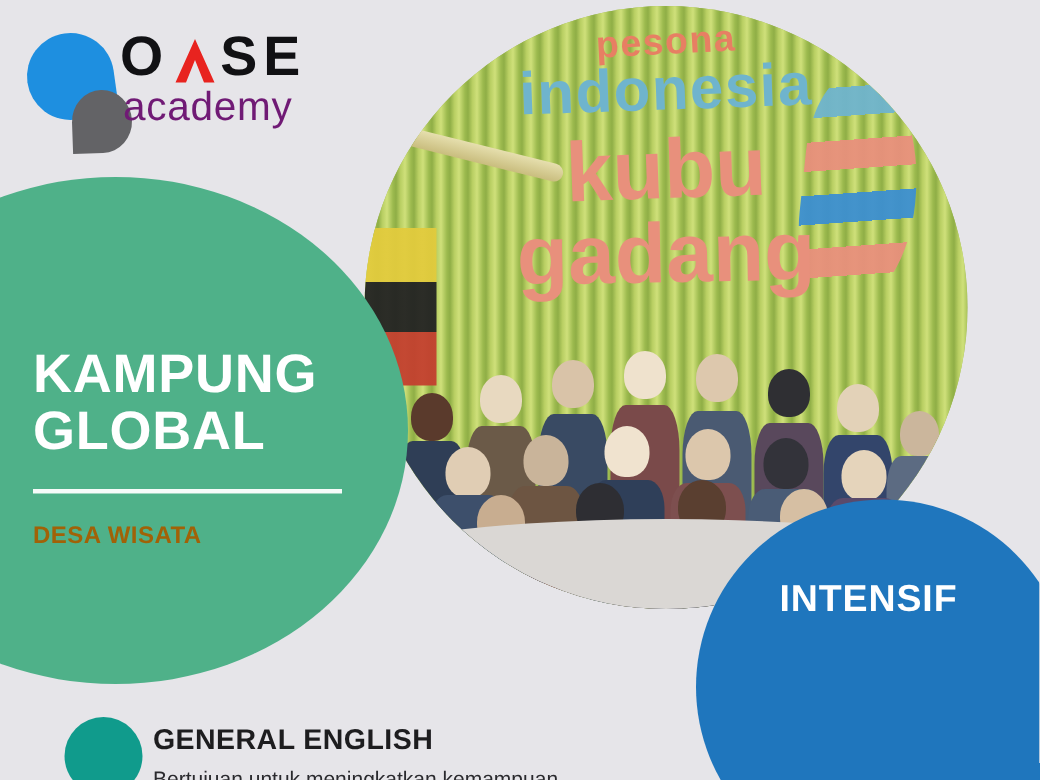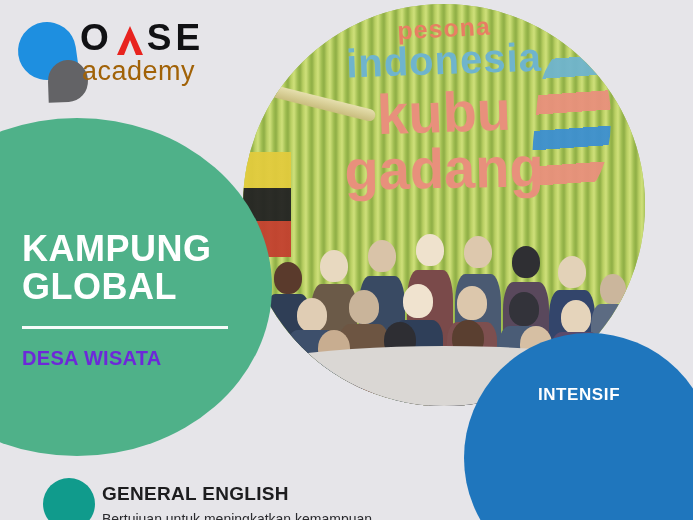--- a/index.html
+++ b/index.html
@@ -56,21 +56,21 @@
     position: relative;
     width: 30px; height: 40px;
     display: inline-block;
     margin: 0 2px;
   }
   .logo-word .chevron svg { position: absolute; left: 0; top: 6px; }
 
   .logo-sub {
     position: absolute; left: 64px; top: 38px;
     font-size: 27px;
-    color: #a16207;
+    color: #701a75;
     letter-spacing: 0.5px;
     font-family: "Liberation Sans", sans-serif;
   }
 
   
   .photo-circle {
     position: absolute;
     left: 243px; top: 4px;
     width: 402px; height: 402px;
     border-radius: 50%;
@@ -178,22 +178,22 @@
     line-height: 38px;
     letter-spacing: 0.5px;
   }
   .kg-divider {
     width: 206px; height: 3px;
     background: #ffffff;
     margin: 20px 0 16px 0;
     opacity: 0.95;
   }
   .kg-sub1 {
-    color: #6d28d9;
-    font-size: 20px;
+    color: #a16207;
+    font-size: 16px;
     font-weight: bold;
     line-height: 26px;
     letter-spacing: 0.3px;
   }
   .kg-sub2 {
     color: #ffffff;
     font-size: 16px;
     font-weight: bold;
     letter-spacing: 0.4px;
     margin-top: 3px;
@@ -207,21 +207,21 @@
     background: #1f76bd;
     border-radius: 50%;
   }
   .blue-content {
     position: absolute;
     left: 464px; top: 385px;
     width: 230px;
     text-align: center;
     color: #ffffff;
   }
-  .bi-l1 { font-size: 17px; font-weight: bold; letter-spacing: 0.6px; }
+  .bi-l1 { font-size: 25px; font-weight: bold; letter-spacing: 0.6px; }
   .bi-l2 { font-size: 21px; font-weight: bold; letter-spacing: 0.4px; margin-top: 3px; }
   .bi-l3 { font-size: 19px; font-weight: bold; letter-spacing: 0.3px; margin-top: 3px; }
 
   
   .bullet-circle {
     position: absolute;
     left: 43px; top: 478px;
     width: 52px; height: 52px;
     background: #109b8c;
     border-radius: 50%;

